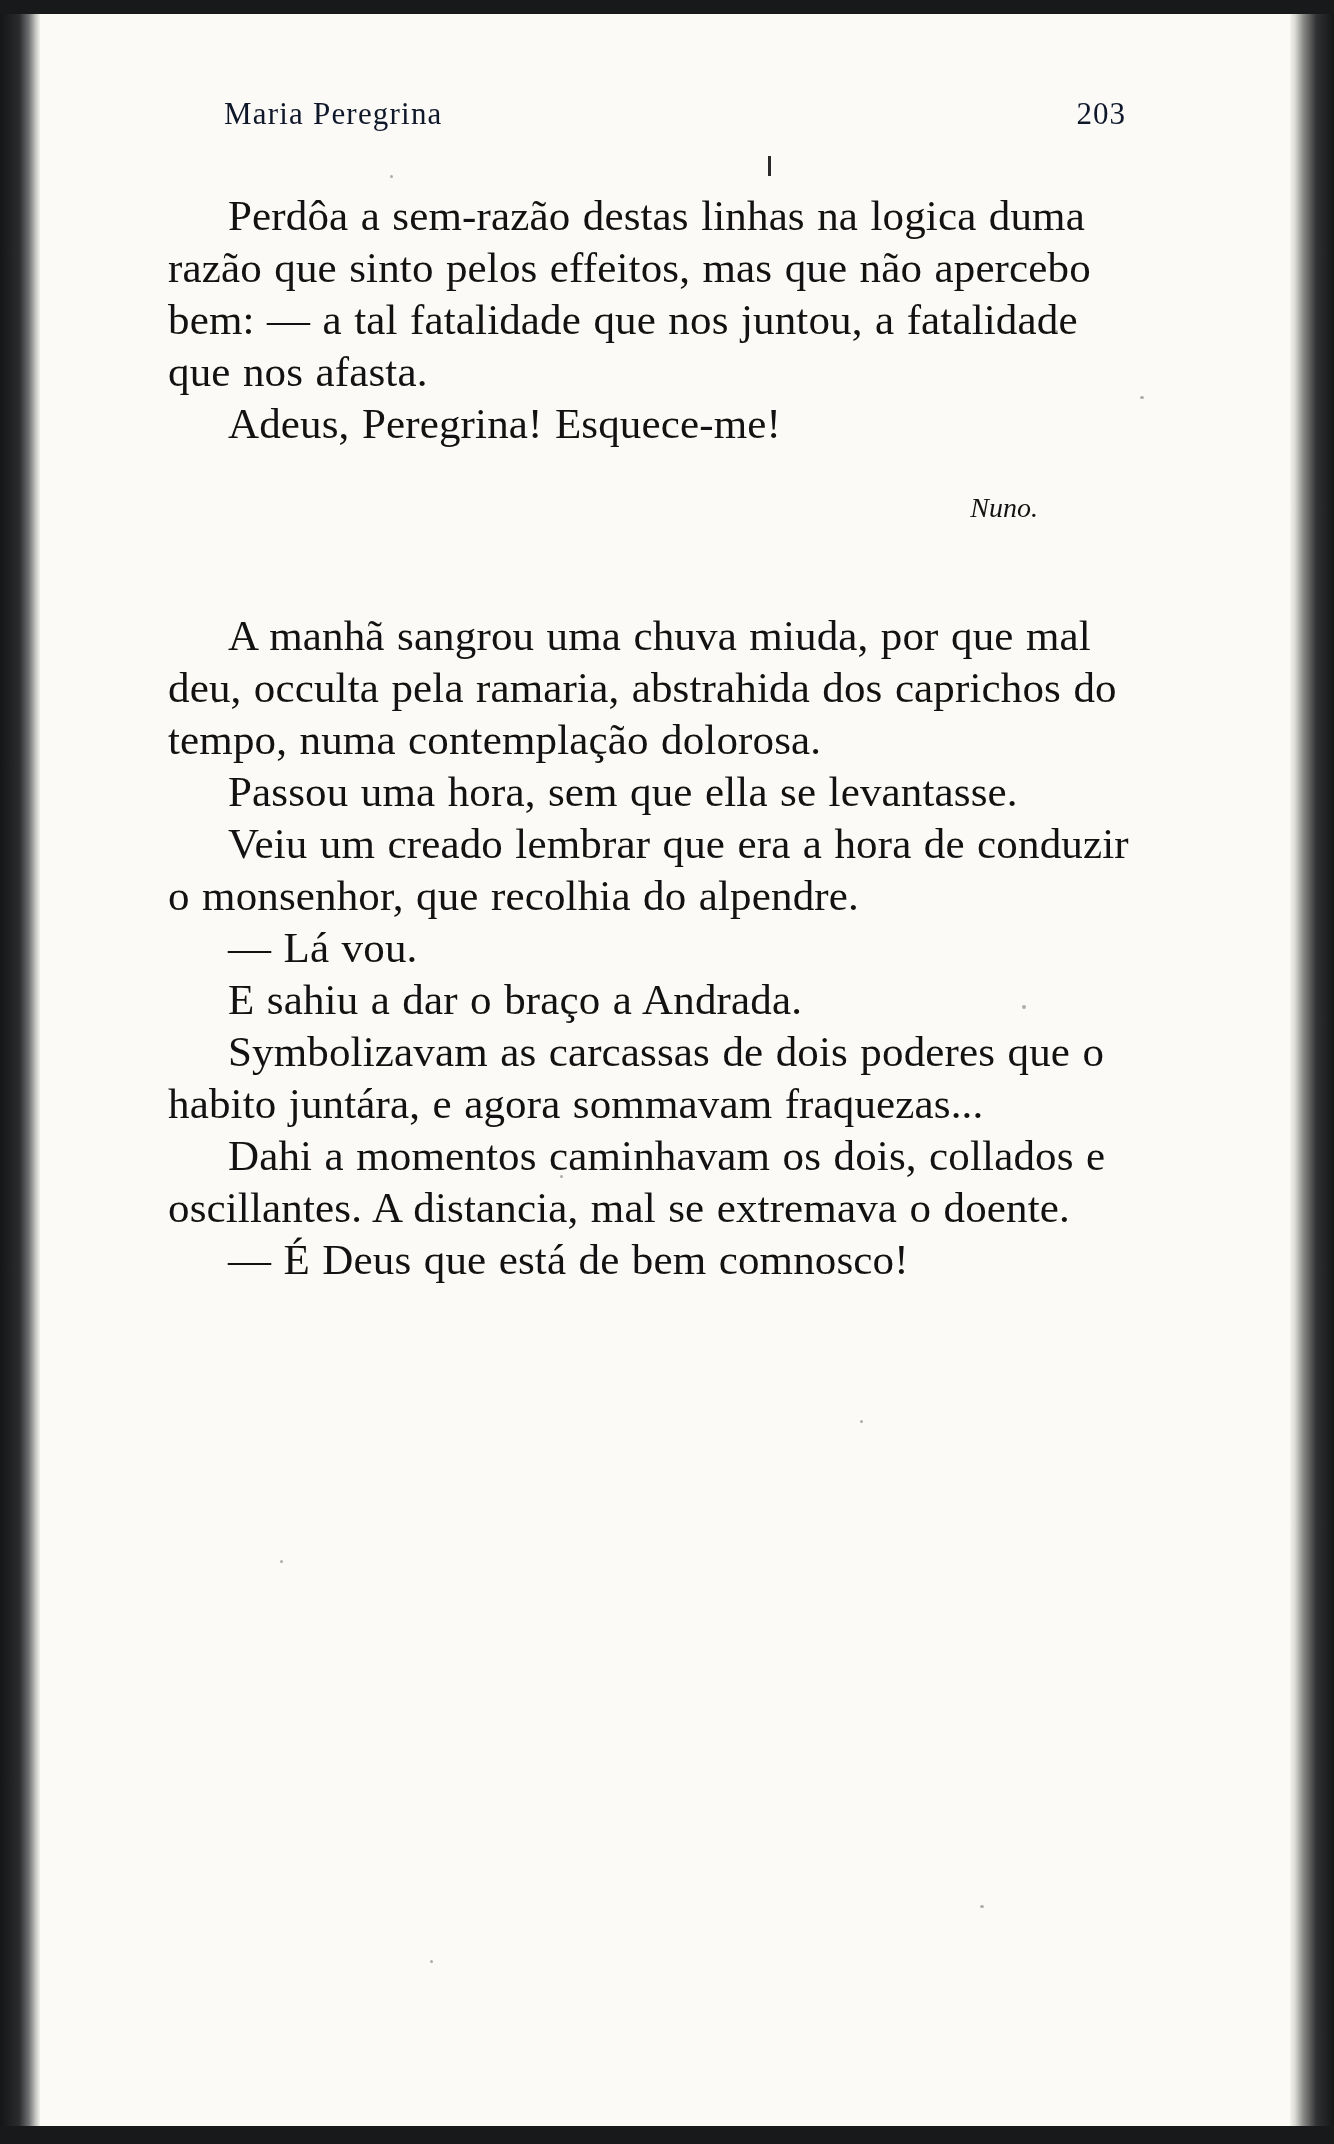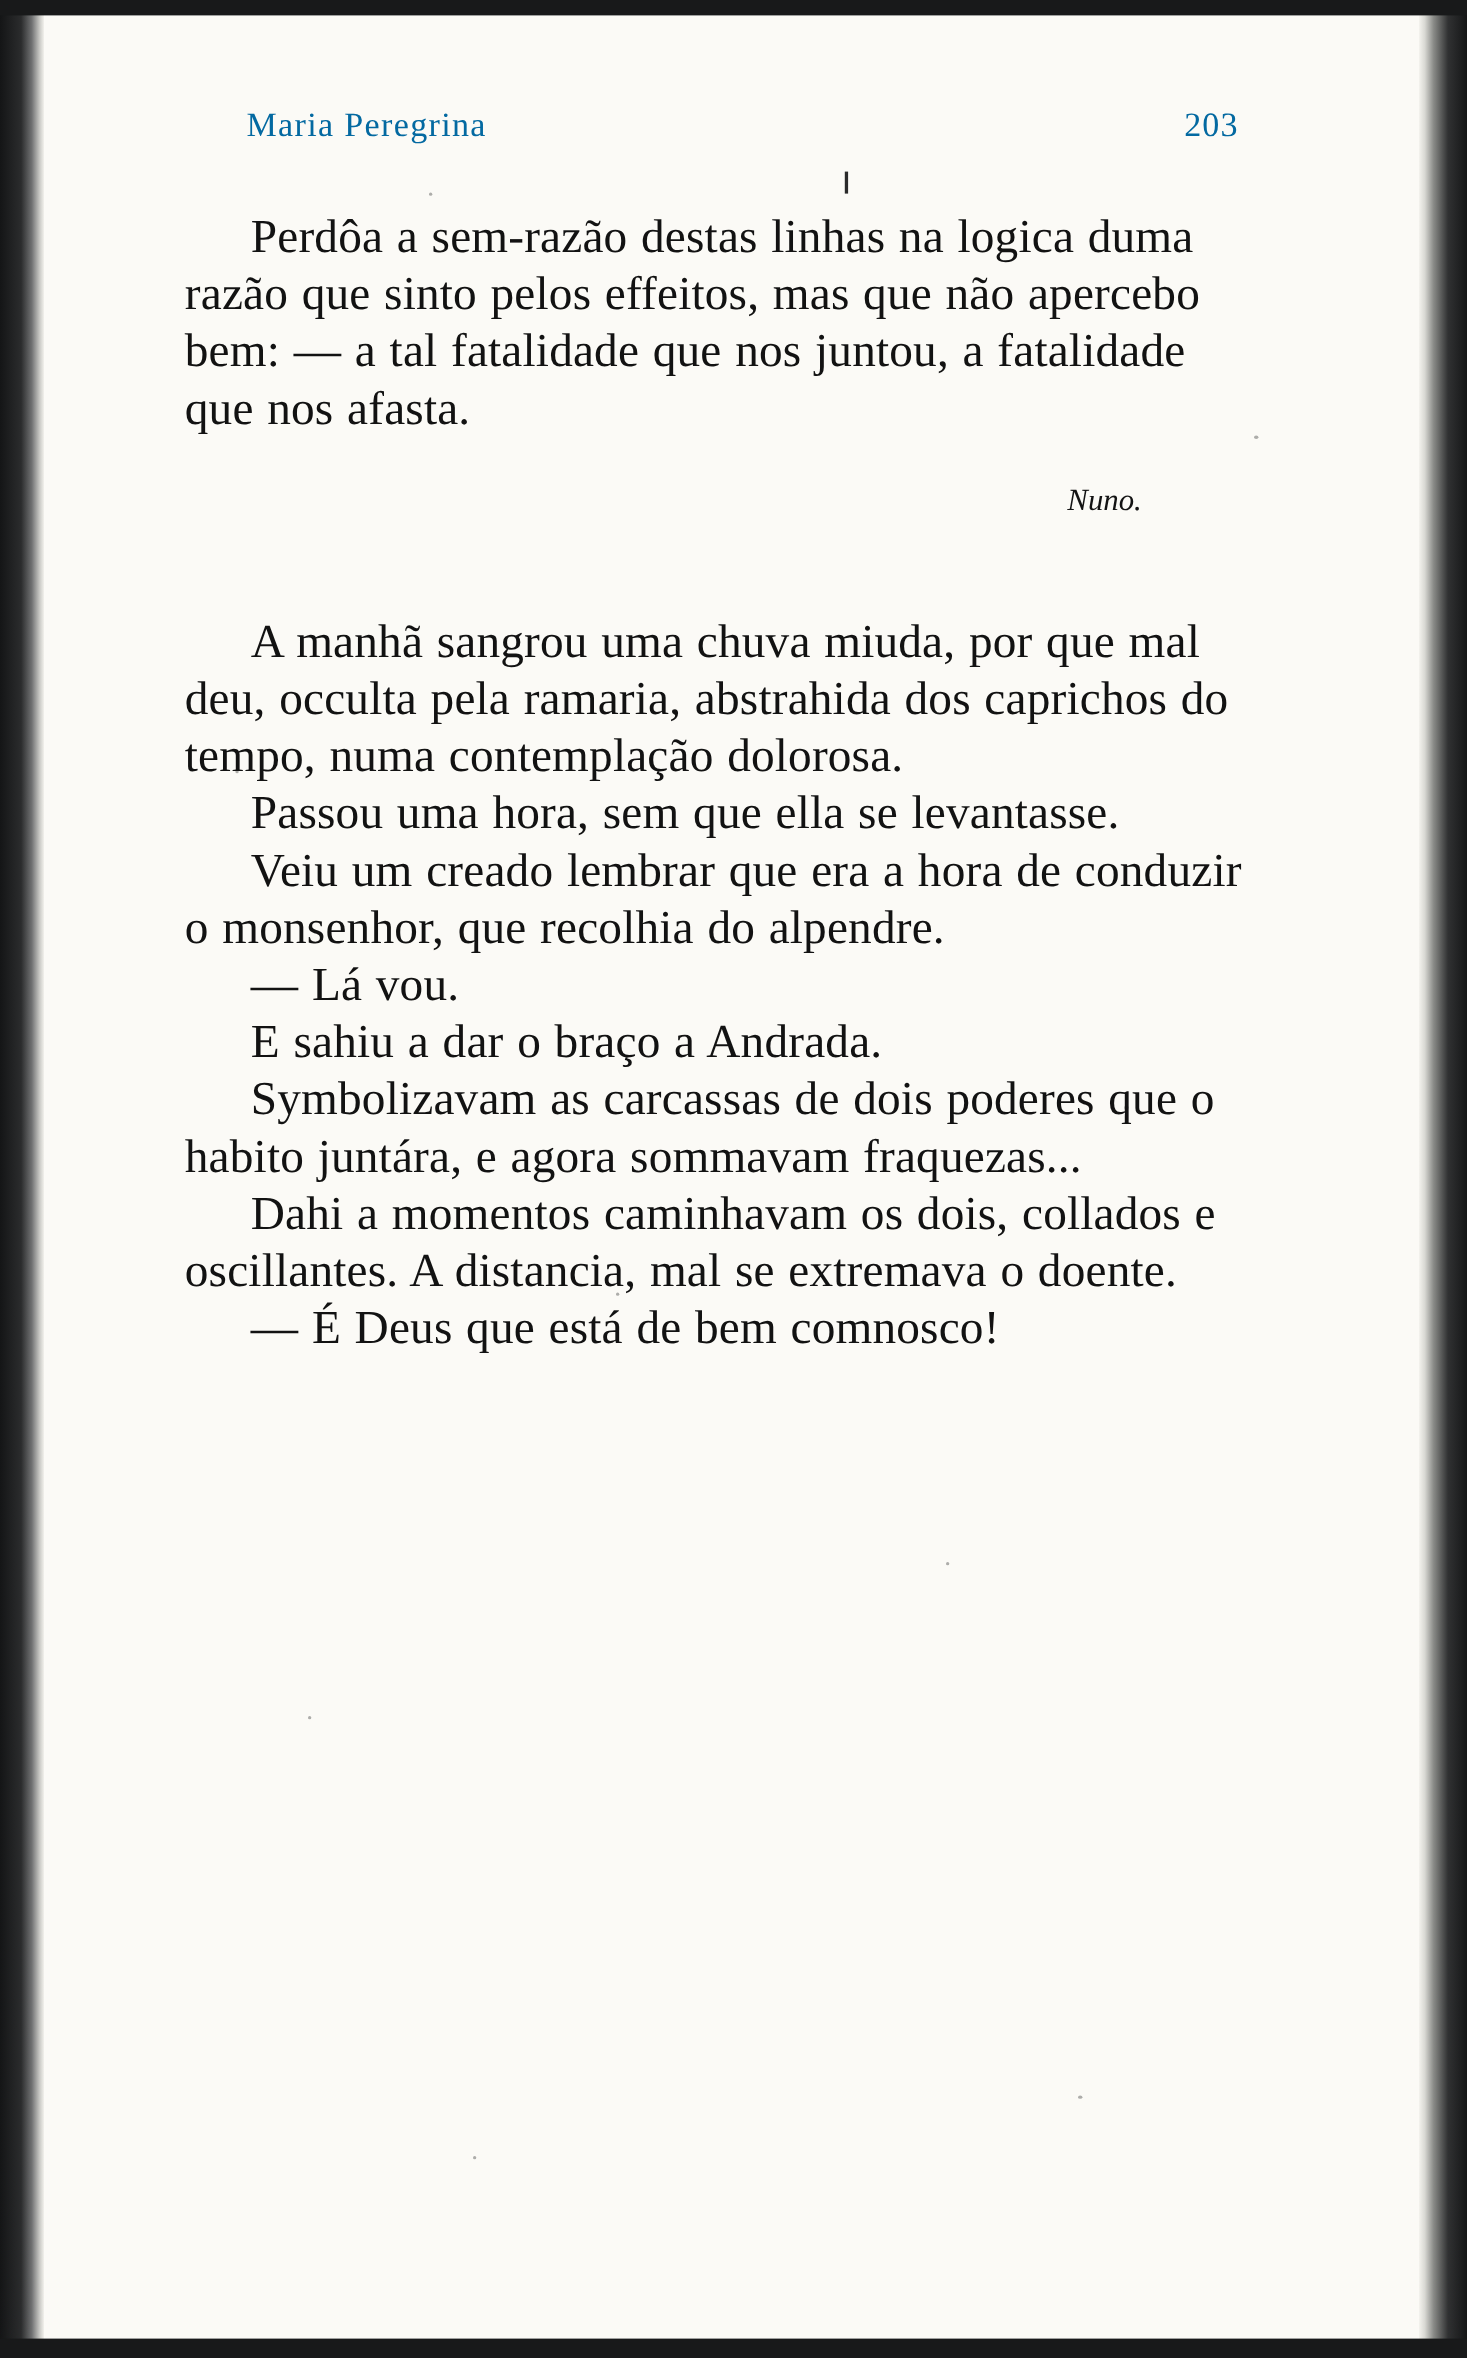--- a/index.html
+++ b/index.html
@@ -60,21 +60,21 @@
     top: 96px;
     width: 980px;
   }
 
   .running-head {
     display: flex;
     align-items: baseline;
     justify-content: space-between;
     font-size: 31px;
     letter-spacing: 0.5px;
-    color: #0369a1;
+    color: #0f172a;
     padding: 0 22px 0 56px;
     margin-bottom: 58px;
   }
   .running-head .title {
     font-family: "Liberation Serif", serif;
     letter-spacing: 1.2px;
   }
   .running-head .folio {
     font-family: "Liberation Serif", serif;
     letter-spacing: 1px;
@@ -140,20 +140,21 @@
   <div class="text-column">
 
     <div class="tick-mark"></div>
 
     <div class="running-head">
       <span class="title">Maria Peregrina</span>
       <span class="folio">203</span>
     </div>
 
     <p class="body-par last-line-left">Perdôa a sem-razão destas linhas na logica duma razão que sinto pelos effeitos, mas que não apercebo bem: — a tal fatalidade que nos juntou, a fatalidade que nos afasta.</p>
+    <p class="body-par last-line-left">Adeus, Peregrina! Esquece-me!</p>
 
     <div class="signature">Nuno.</div>
 
     <div class="gap-large"></div>
 
     <p class="body-par last-line-left">A manhã sangrou uma chuva miuda, por que mal deu, occulta pela ramaria, abstrahida dos caprichos do tempo, numa contemplação dolorosa.</p>
     <p class="body-par last-line-left">Passou uma hora, sem que ella se levantasse.</p>
     <p class="body-par last-line-left">Veiu um creado lembrar que era a hora de conduzir o monsenhor, que recolhia do alpendre.</p>
     <p class="body-par last-line-left">— Lá vou.</p>
     <p class="body-par last-line-left">E sahiu a dar o braço a Andrada.</p>

